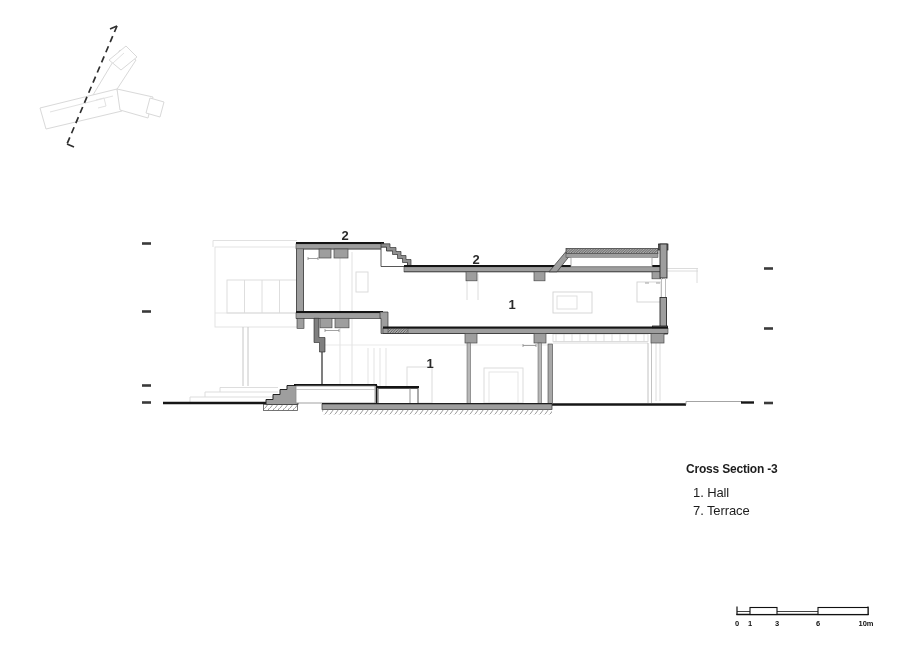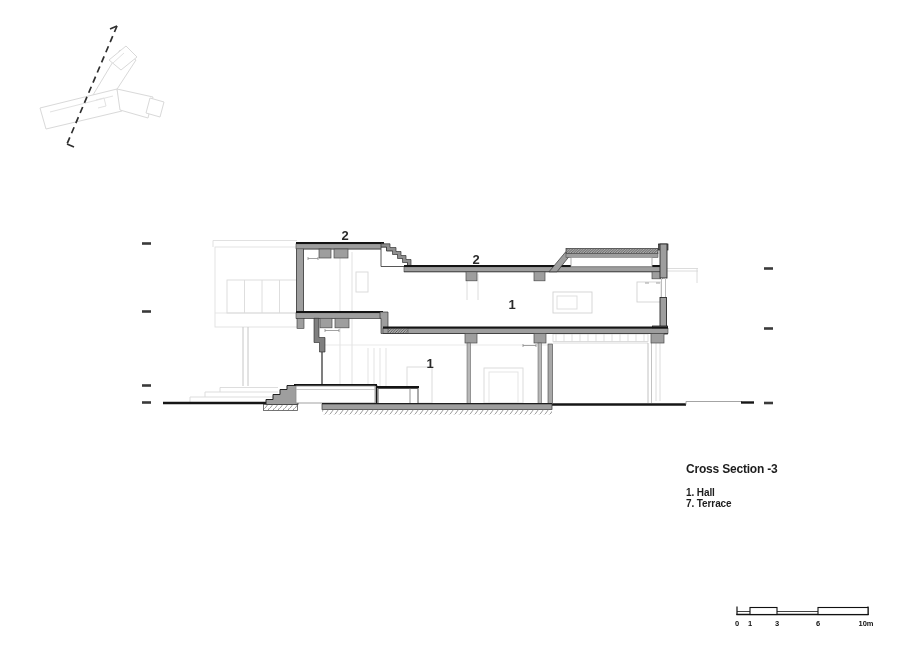--- a/index.html
+++ b/index.html
@@ -13,22 +13,22 @@
   svg{position:absolute;left:0;top:0;}
   .titleblock{
     position:absolute;left:686px;top:462px;
     color:#1d1d1d;
   }
   .titleblock .title{
     font-size:12px;font-weight:bold;letter-spacing:-0.2px;
     margin:0 0 11px 0;
   }
   .titleblock .legend-line{
-    font-size:10px;font-weight:bold;letter-spacing:-0.1px;
-    line-height:11px;margin:0;
+    font-size:13px;font-weight:normal;letter-spacing:-0.1px;
+    line-height:11px;margin:7px;
   }
   .room-label{
     font-family:"Liberation Sans", sans-serif;
     font-size:13px;font-weight:600;fill:#2a2a2a;
   }
   .scale-label{
     font-family:"Liberation Sans", sans-serif;
     font-size:7.5px;fill:#111;font-weight:bold;
   }
 </style>

